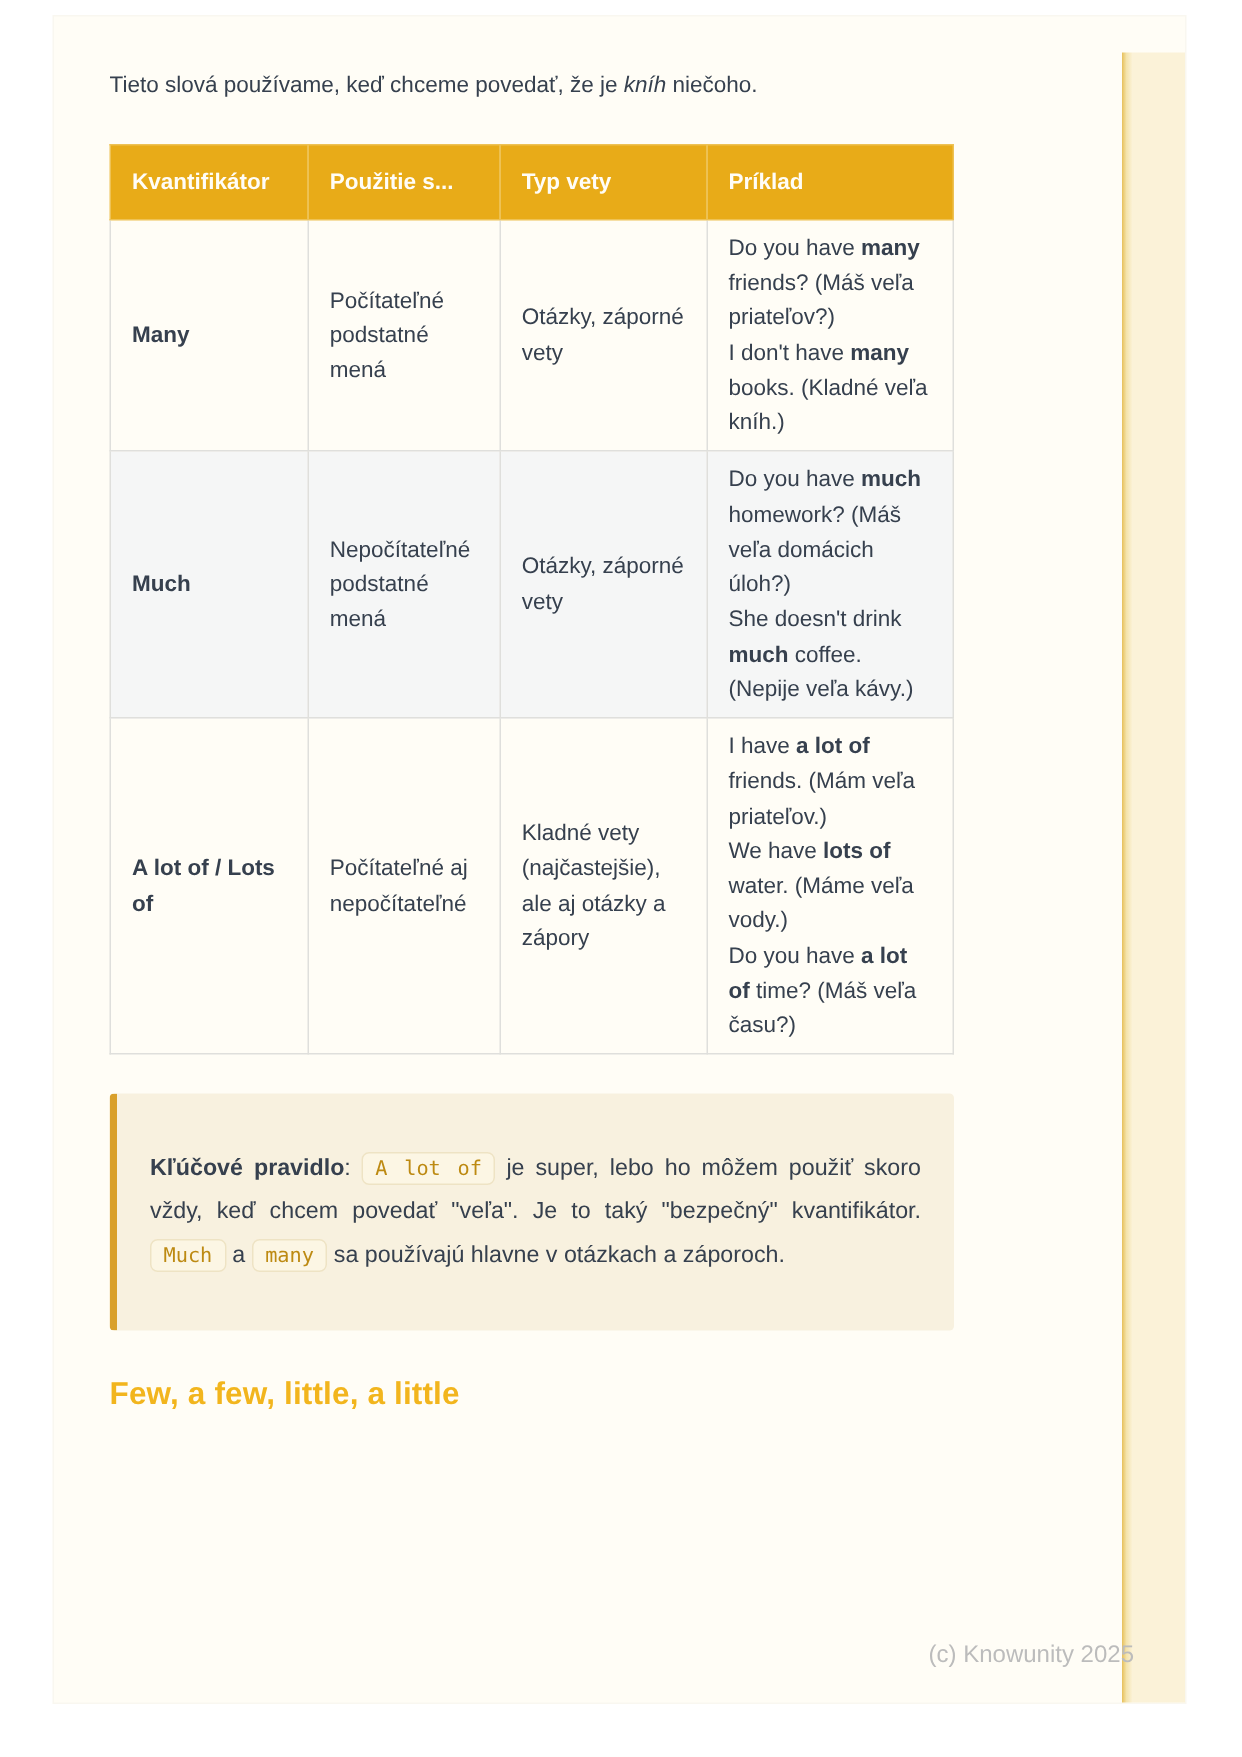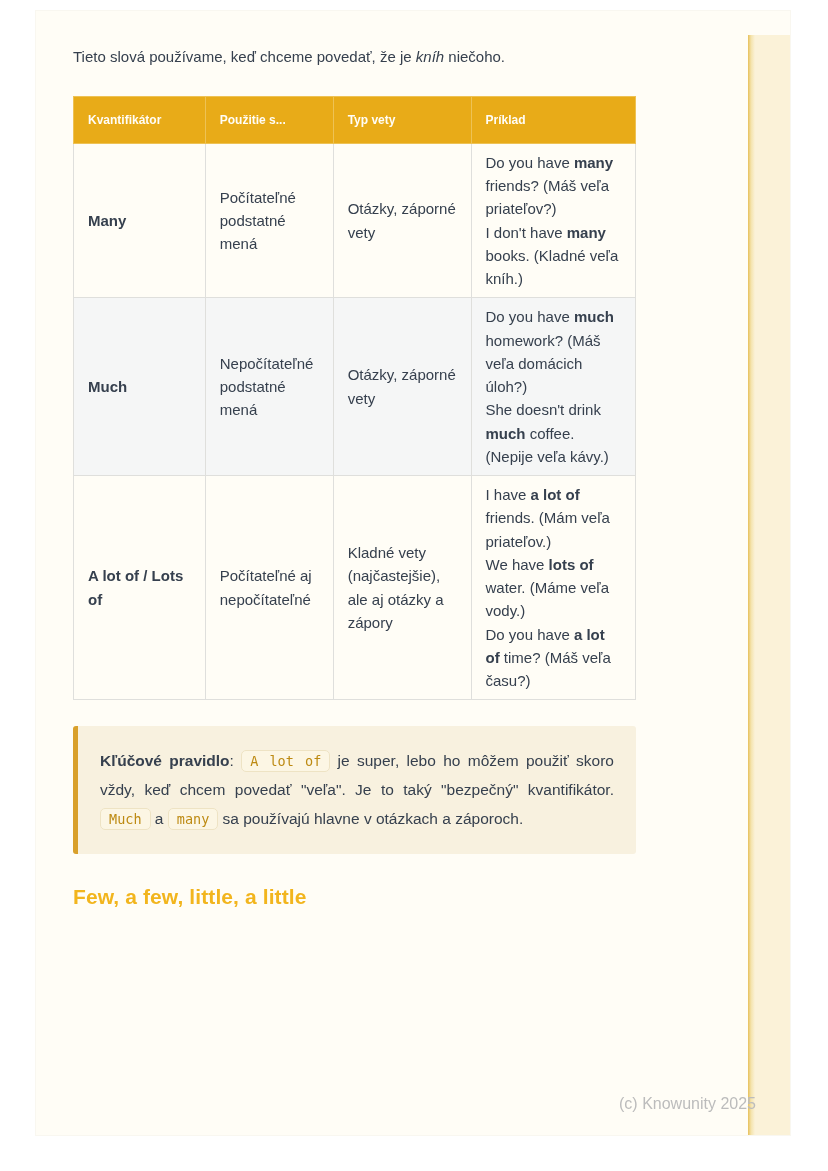--- a/index.html
+++ b/index.html
@@ -50,37 +50,37 @@
     margin-bottom: 26px;
     font-size: 15px;
   }
   table.quant-table th {
     background: #e8ab18;
     color: #fffdf7;
     font-weight: bold;
     text-align: left;
     padding: 16px 14px;
     border: 1px solid #eec254;
-    font-size: 12px;
+    font-size: 15px;
   }
   table.quant-table td {
     border: 1px solid #dfdfdc;
     padding: 7px 14px;
     vertical-align: middle;
     line-height: 1.55;
     background: transparent;
   }
   table.quant-table tr.alt td { background: #f5f6f6; }
 
   .callout {
     width: 563px;
     background: #f8f1df;
     border-left: 5px solid #d9a02b;
     border-radius: 3px;
-    padding: 21px 22px;
+    padding: 36px 22px;
     font-size: 15.5px;
     line-height: 1.85;
     text-align: justify;
     margin-bottom: 8px;
   }
   code.chip {
     font-family: "DejaVu Sans Mono", monospace;
     font-size: 13.5px;
     color: #bd8a12;
     background: #fcf6e4;

